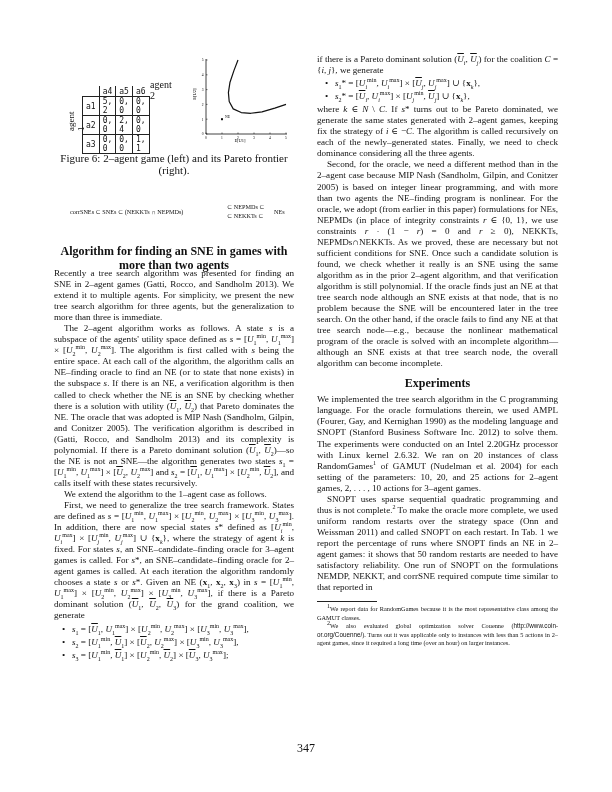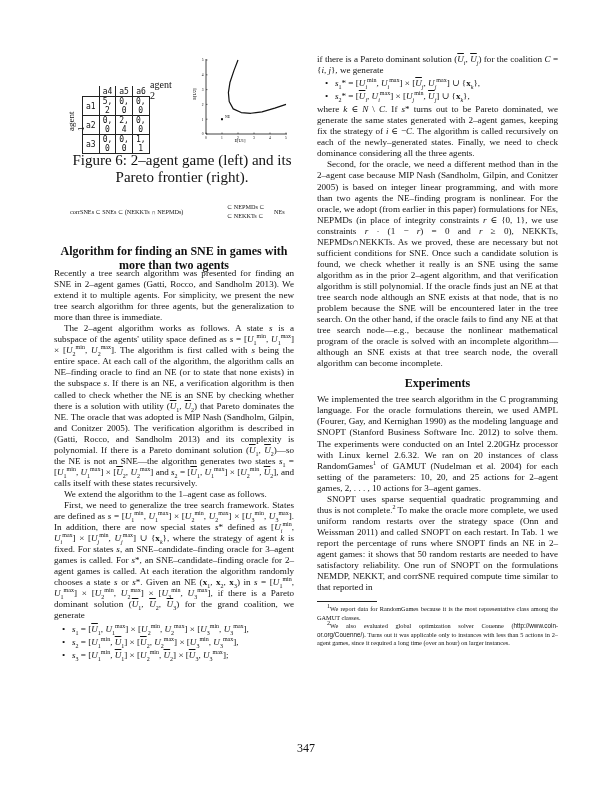--- a/index.html
+++ b/index.html
@@ -18,26 +18,26 @@
   ul.math li::before { content: "\2022"; position: absolute; left: 0; }
   h2.section { font-family: "Liberation Serif", serif; font-weight: bold; text-align: center; margin: 0; }
   #section-title-1 { position: absolute; left: 54px; top: 244px; width: 240px; font-size: 12px; line-height: 14px; }
   #section-title-2 { font-size: 12px; line-height: 14px; margin: 7px 0 4px; }
   
   #figure { position: absolute; left: 54px; top: 54px; width: 240px; height: 140px; }
   #game-table { position: absolute; left: 14px; top: 15px; }
   #agent2-label { position: absolute; left: 82px; top: 10px; font-size: 10px; }
   #agent1-label { position: absolute; left: -2px; top: 62px; font-size: 9px; transform: rotate(-90deg); transform-origin: left top; }
   table.payoff { position: absolute; left: 0px; top: 17px; border-collapse: collapse; font-family: "DejaVu Sans Mono", monospace; font-size: 8px; }
-  table.payoff td { padding: 0 3px; height: 10px; text-align: center; }
+  table.payoff td { padding: 0 3px; height: 10px; }
   table.payoff td.cell { border: 1.6px solid #222; }
   table.payoff td.rh { border-top: 1.6px solid #222; border-bottom: 1.6px solid #222; border-left: 1.6px solid #222; }
   table.payoff td.ch { border-left: 1.6px solid #222; }
   #pareto-plot { position: absolute; left: 138px; top: 2px; width: 98px; height: 88px; }
-  #fig-caption { position: absolute; left: 8px; top: 98px; width: 240px; text-align: center; font-size: 15px; }
+  #fig-caption { position: absolute; left: 0; top: 98px; width: 240px; text-align: center; font-size: 11px; }
   #inclusion { position: absolute; left: 54px; top: 201px; width: 240px; font-size: 6.2px; line-height: 8px; }
   #inclusion .frag { position: absolute; white-space: nowrap; }
   .footnote-rule { width: 60px; border-top: 0.8px solid #222; margin: 8px 0 3px; }
   .footnote { font-size: 6.3px; line-height: 8.5px; }
   #page-number { position: absolute; left: 0; top: 741px; width: 612px; text-align: center; font-size: 12px; }
 </style>
 </head>
 <body>
 
 <div id="figure">

